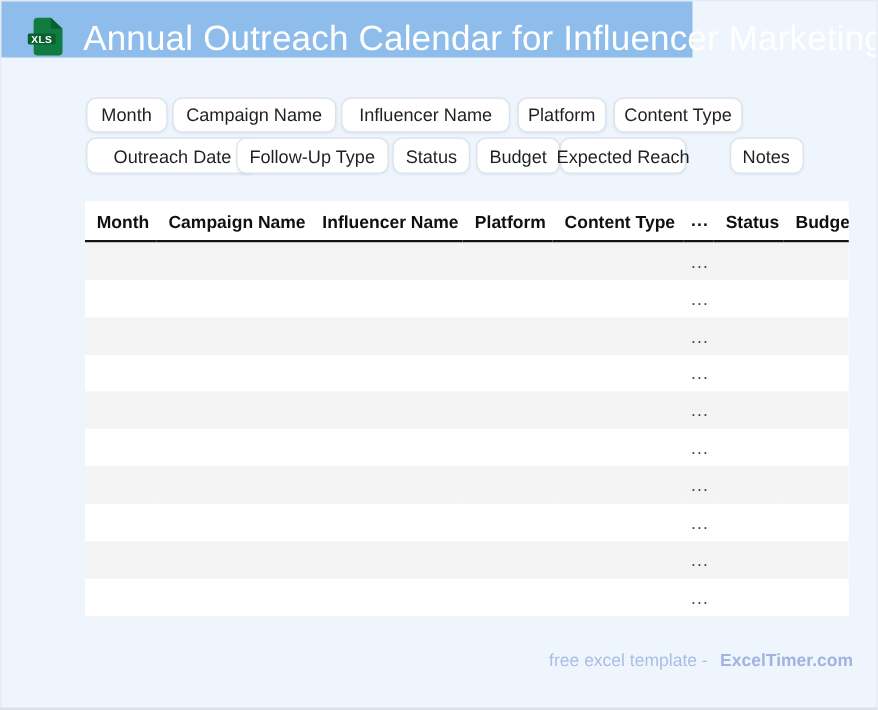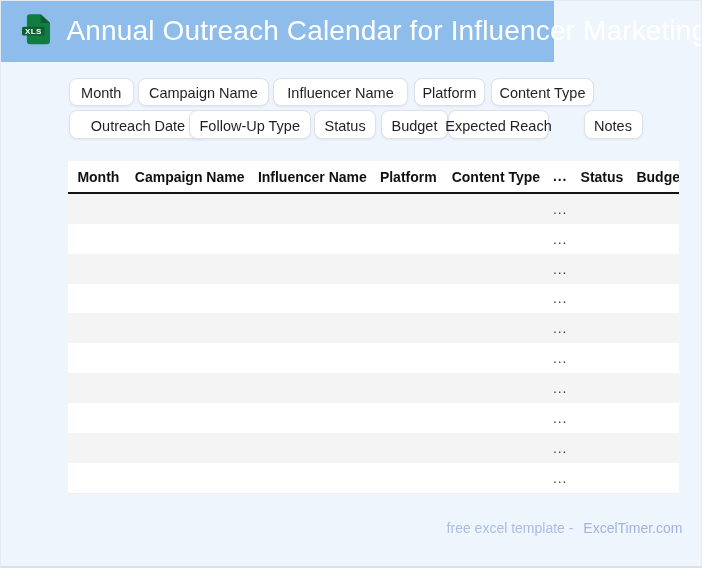--- a/index.html
+++ b/index.html
@@ -3,21 +3,21 @@
 <meta charset="utf-8">
 <style>
   * { margin:0; padding:0; box-sizing:border-box; }
   html,body { width:702px; height:568px; }
   body { font-family:"Liberation Sans", sans-serif; background:#ffffff; }
   .page {
     position:relative; width:702px; height:568px; background:#eff5fd;
     border:1px solid #e3eaf3; border-bottom:2px solid #dce1e9; overflow:hidden;
   }
   .header {
-    position:absolute; left:0; top:0; width:552.5px; height:61px; background:#8fbdeb;padding-left:48px;
+    position:absolute; left:0; top:0; width:552.5px; height:45px; background:#8fbdeb;padding-left:48px;
   }
   .icon { position:absolute; left:21px; top:12px; }
   .title {
     position:absolute; left:65.5px; top:14.2px; font-size:28px; color:#ffffff;
     white-space:nowrap; letter-spacing:0.15px;
   }
   .chip {
     position:absolute; height:28.5px; display:flex; align-items:center; justify-content:center; padding-top:2.5px;
     background:#ffffff; border:1px solid #dde2e9; border-radius:8px;
     font-size:14.5px; color:#1e2023; white-space:nowrap;
@@ -36,21 +36,21 @@
   td {
     height:29.95px; font-size:14px; color:#3d3d3d; padding:0 0 0 9.4px;
     white-space:nowrap;
   }
   th.c, td.c { text-align:center; padding:0; letter-spacing:0.9px; text-indent:2px; }
   tr.g td { background:#f4f4f5; }
   .footer {
     position:absolute; top:518.5px; right:18.6px; font-size:14px;
     color:#abbde4; white-space:nowrap;
   }
-  .brand { font-weight:normal; color:#a2b3e0; margin-left:6px; }
+  .brand { font-weight:bold; color:#a2b3e0; margin-left:6px; }
 </style>
 </head>
 <body>
 <div class="page">
   <div class="header">
     <svg class="icon" width="29" height="33" viewBox="0 0 29 33">
       <path d="M8.1 1.2 H18.7 L28 9.9 V28.1 a3.2 3.2 0 0 1 -3.2 3.2 H8.1 a3.2 3.2 0 0 1 -3.2 -3.2 V4.4 a3.2 3.2 0 0 1 3.2 -3.2 z" fill="#107c40"></path>
       <path d="M18.7 1.2 L28 9.9 H18.7 z" fill="#0b5e31"></path>
       <rect x="0" y="13.7" width="22.6" height="8.9" rx="1.6" fill="#0b6031"></rect>
       <text x="11.4" y="21" font-size="8.1" font-weight="bold" fill="#ffffff" text-anchor="middle" letter-spacing="0.3" font-family="Liberation Sans, sans-serif">XLS</text>

